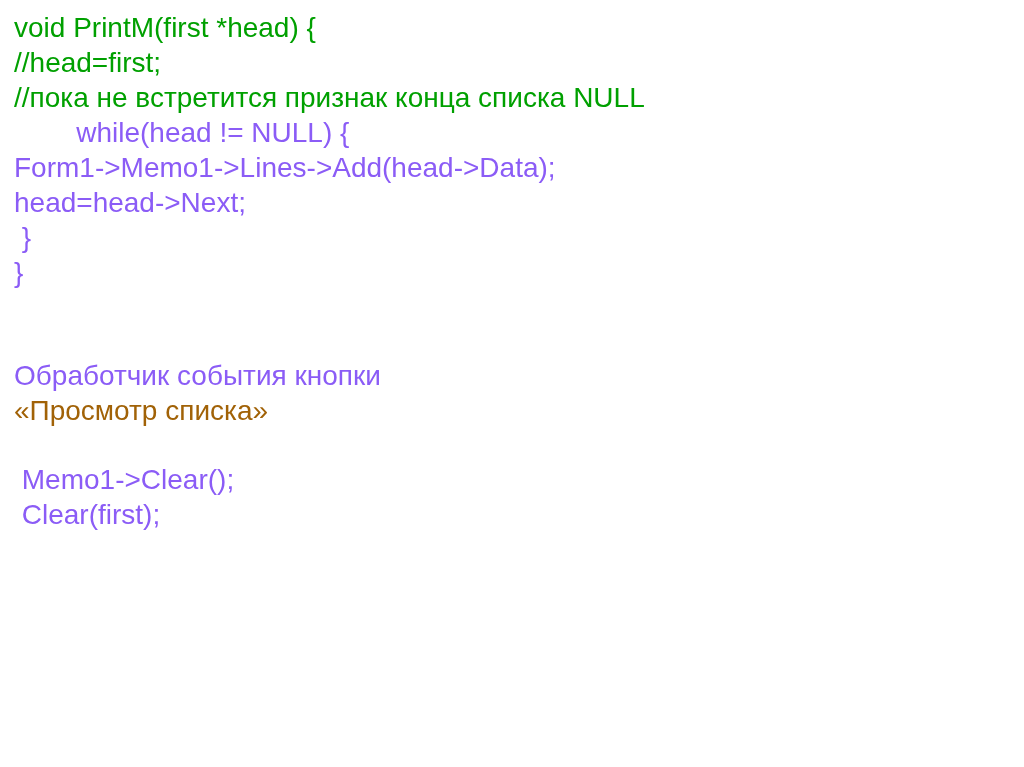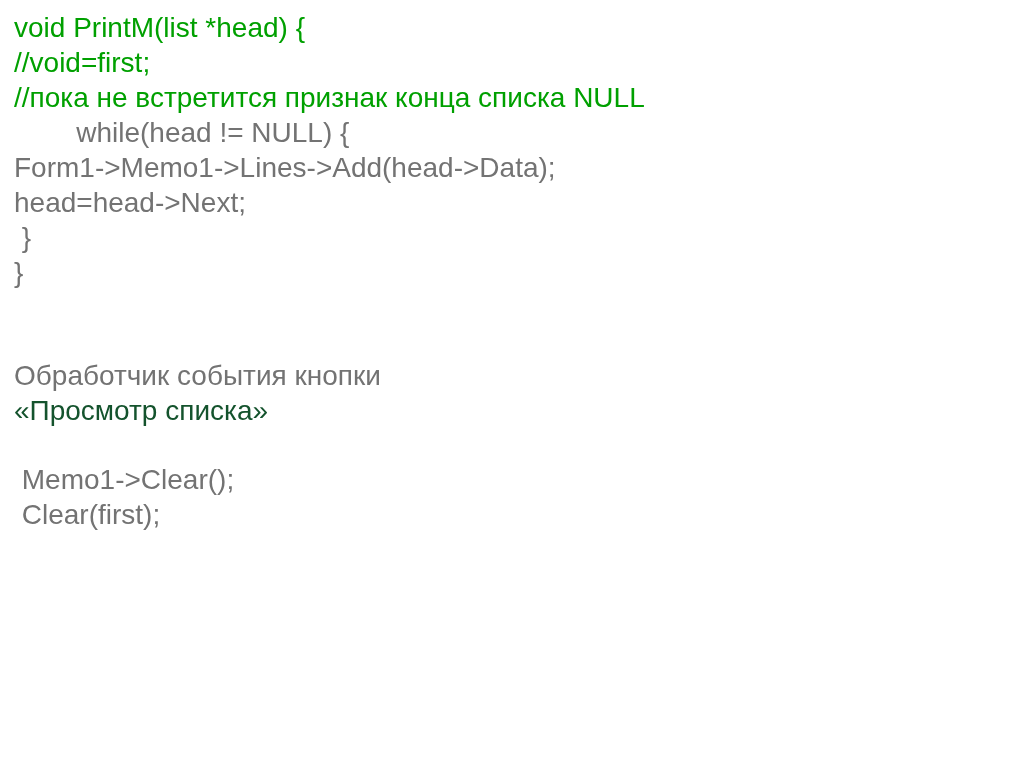--- a/index.html
+++ b/index.html
@@ -8,29 +8,29 @@
     font-family: Arial, Helvetica, sans-serif;
     font-size: 28px;
     line-height: 1.25;
     color: #000;
     background: #fff;
     width: 1024px;
     box-sizing: border-box;
   }
   .line { white-space: pre; }
   .green { color: #00a000; }
-  .red { color: #14532d; }
-  .black { color: #737373; }
+  .red { color: #a16207; }
+  .black { color: #8b5cf6; }
   .gap { height: 34px; }
 </style>
 </head>
 <body>
 
-<div class="line green">void PrintM(list *head) {</div>
-<div class="line green">//void=first;</div>
+<div class="line green">void PrintM(first *head) {</div>
+<div class="line green">//head=first;</div>
 <div class="line green">//пока не встретится признак конца списка NULL</div>
 <div class="line black">        while(head != NULL) {</div>
 <div class="line black">Form1-&gt;Memo1-&gt;Lines-&gt;Add(head-&gt;Data);</div>
 <div class="line black">head=head-&gt;Next;</div>
 <div class="line black"> }</div>
 <div class="line black">}</div>
 
 <div class="gap"></div>
 <div class="gap"></div>
 

